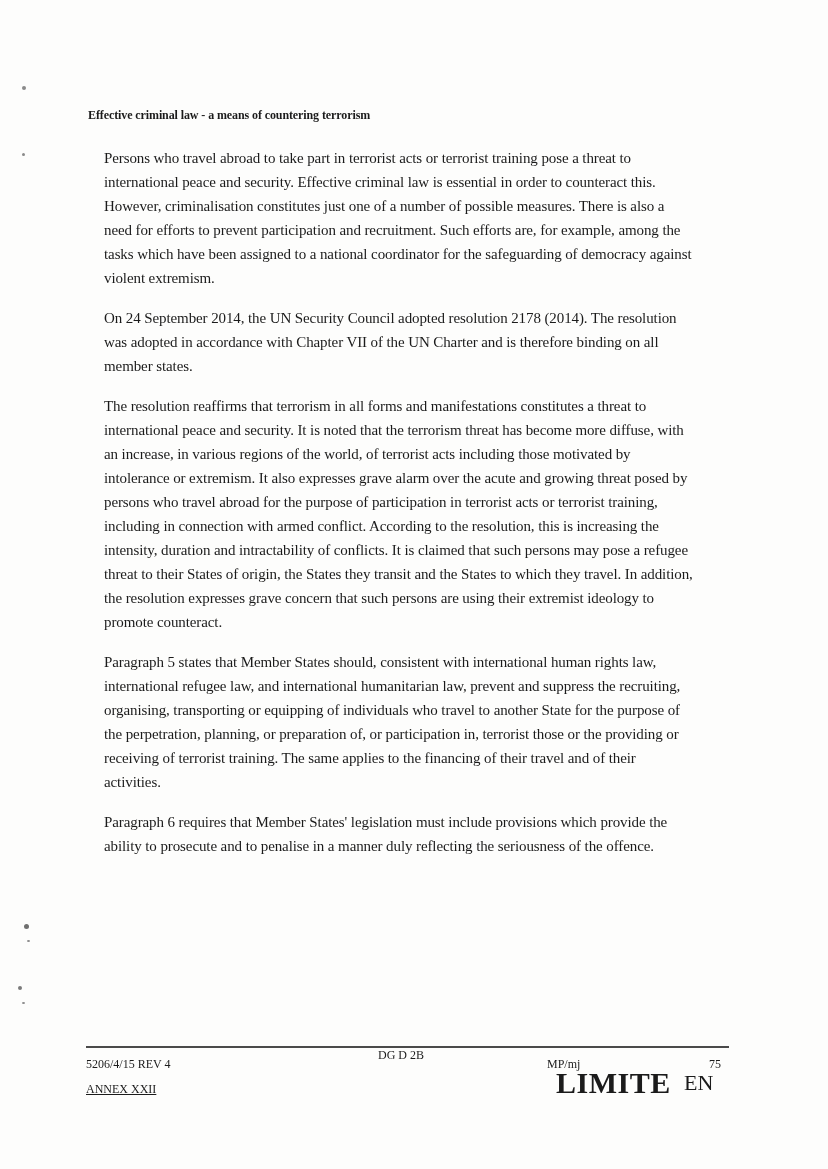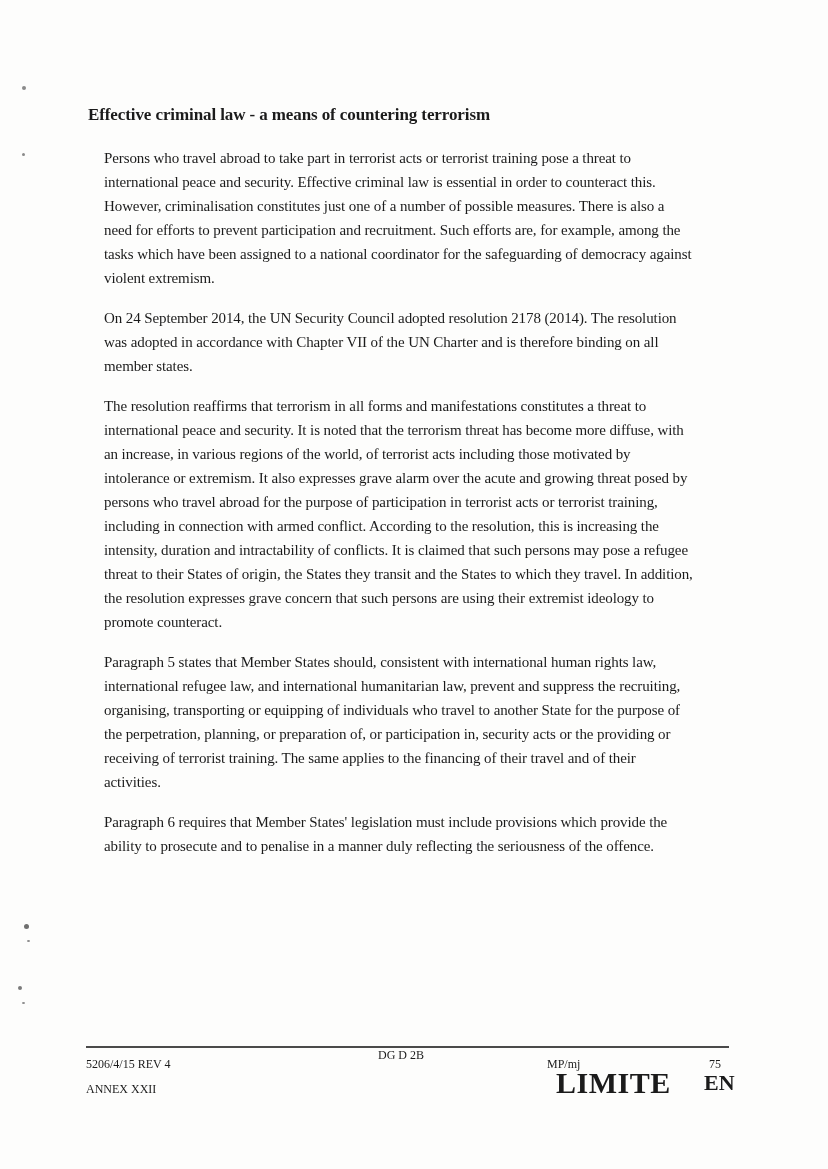--- a/index.html
+++ b/index.html
@@ -21,21 +21,21 @@
     left: 88px;
     top: 103px;
     width: 670px;
     font-size: 15px;
     line-height: 24px;
     letter-spacing: -0.1px;
   }
   .doc-heading {
     font-weight: bold;
     margin: 0 0 19px 0;
-    font-size: 17px;
+    font-size: 12px;
     line-height: 24px;
   }
   .paragraph {
     margin: 0 0 16px 16px;
   }
   .line {
     white-space: nowrap;
   }
   .footer-rule {
     position: absolute;
@@ -45,34 +45,34 @@
     height: 2px;
     background: #4a4a4a;
   }
   .footer-item {
     position: absolute;
     font-size: 12px;
     line-height: 20px;
     white-space: nowrap;
   }
   #footer-docref   { left: 86px;  top: 1054px; }
-  #footer-annex    { left: 86px;  top: 1079px; }
+  #footer-annex    { left: 86px;  top: 1079px; text-decoration: underline; }
   #footer-dg       { left: 378px; top: 1045px; }
   #footer-initials { left: 547px; top: 1054px; }
   #footer-pagenum  { left: 709px; top: 1054px; }
   #footer-limite {
     left: 556px; top: 1073px;
     font-size: 30px;
     font-weight: bold;
     letter-spacing: 0.5px;
   }
   #footer-lang {
-    left: 704px; top: 1073px;
+    left: 684px; top: 1073px;
     font-size: 22px;
-    font-weight: bold;
+    font-weight: normal;
   }
   .scan-artifact {
     position: absolute;
     border-radius: 50%;
     background: #8a8a8a;
   }
   .a1 { left: 22px; top: 86px;  width: 4px; height: 4px; }
   .a2 { left: 22px; top: 153px; width: 3px; height: 3px; }
   .a3 { left: 24px; top: 924px; width: 5px; height: 5px; background:#6f6f6f; }
   .a4 { left: 27px; top: 940px; width: 3px; height: 2px; }
@@ -116,21 +116,21 @@
           <div class="line">including in connection with armed conflict. According to the resolution, this is increasing the</div>
           <div class="line">intensity, duration and intractability of conflicts. It is claimed that such persons may pose a refugee</div>
           <div class="line">threat to their States of origin, the States they transit and the States to which they travel. In addition,</div>
           <div class="line">the resolution expresses grave concern that such persons are using their extremist ideology to</div>
           <div class="line">promote counteract.</div>
         </div>
         <div class="paragraph">
           <div class="line">Paragraph 5 states that Member States should, consistent with international human rights law,</div>
           <div class="line">international refugee law, and international humanitarian law, prevent and suppress the recruiting,</div>
           <div class="line">organising, transporting or equipping of individuals who travel to another State for the purpose of</div>
-          <div class="line">the perpetration, planning, or preparation of, or participation in, security acts or the providing or</div>
+          <div class="line">the perpetration, planning, or preparation of, or participation in, terrorist those or the providing or</div>
           <div class="line">receiving of terrorist training. The same applies to the financing of their travel and of their</div>
           <div class="line">activities.</div>
         </div>
         <div class="paragraph">
           <div class="line">Paragraph 6 requires that Member States' legislation must include provisions which provide the</div>
           <div class="line">ability to prosecute and to penalise in a manner duly reflecting the seriousness of the offence.</div>
         </div>
       </div>
   </div>
 

